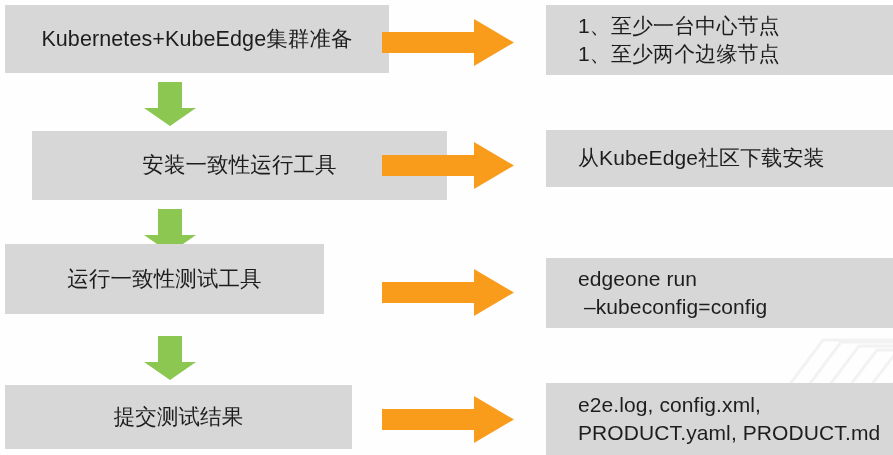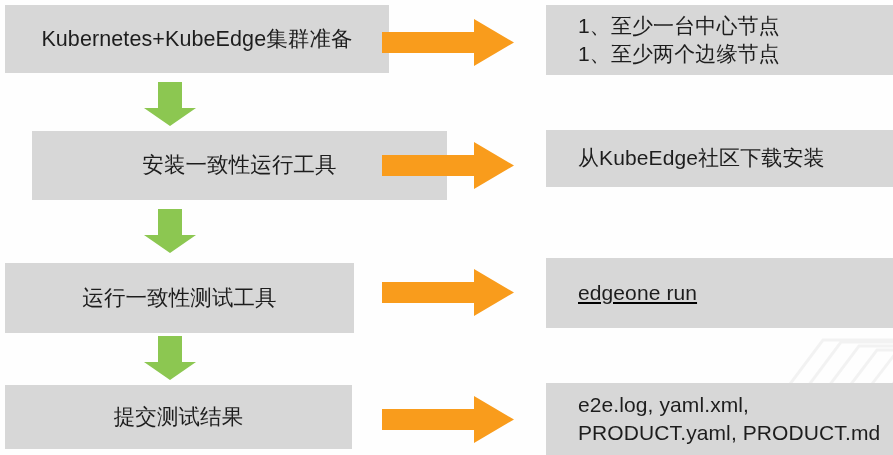--- a/index.html
+++ b/index.html
@@ -109,42 +109,43 @@
   </svg>
 
   <div class="box left" style="left:546px; top:130px; width:347px; height:57px;">
     <div class="box-line">从KubeEdge社区下载安装</div>
   </div>
 
   <svg class="arrow-down" style="left:144px; top:209px; width:52px; height:44px;" viewBox="0 0 52 44">
     <path d="M 14 0 L 38 0 L 38 26 L 52 26 L 26 44 L 0 26 L 14 26 Z" fill="#8cc751"></path>
   </svg>
 
-  <div class="box center" style="left:5px; top:263px; width:349px; height:70px;text-align:center;">
+  <div class="box center" style="left:5px; top:244px; width:319px; height:70px;text-align:center;">
     <div class="box-line">运行一致性测试工具</div>
   </div>
 
   <svg class="arrow-right" style="left:382px; top:269px; width:132px; height:47px;" viewBox="0 0 132 47">
     <path d="M 0 13 L 92 13 L 92 0 L 132 23.5 L 92 47 L 92 34 L 0 34 Z" fill="#f99c1c"></path>
   </svg>
 
-  <div class="box left" style="left:546px; top:258px; width:347px; height:70px;text-decoration:underline;">
+  <div class="box left" style="left:546px; top:258px; width:347px; height:70px;">
     <div class="box-line">edgeone run</div>
+    <div class="box-line"> –kubeconfig=config</div>
   </div>
 
   <svg class="arrow-down" style="left:144px; top:336px; width:52px; height:44px;" viewBox="0 0 52 44">
     <path d="M 14 0 L 38 0 L 38 26 L 52 26 L 26 44 L 0 26 L 14 26 Z" fill="#8cc751"></path>
   </svg>
 
   <div class="box center" style="left:5px; top:385px; width:347px; height:64px;">
     <div class="box-line">提交测试结果</div>
   </div>
 
   <svg class="arrow-right" style="left:382px; top:396px; width:132px; height:47px;" viewBox="0 0 132 47">
     <path d="M 0 13 L 92 13 L 92 0 L 132 23.5 L 92 47 L 92 34 L 0 34 Z" fill="#f99c1c"></path>
   </svg>
 
   <div class="box left" style="left:546px; top:383px; width:347px; height:72px;">
-    <div class="box-line">e2e.log, yaml.xml,</div>
+    <div class="box-line">e2e.log, config.xml,</div>
     <div class="box-line">PRODUCT.yaml, PRODUCT.md</div>
   </div>
 
 </div>
 
 </body></html>

